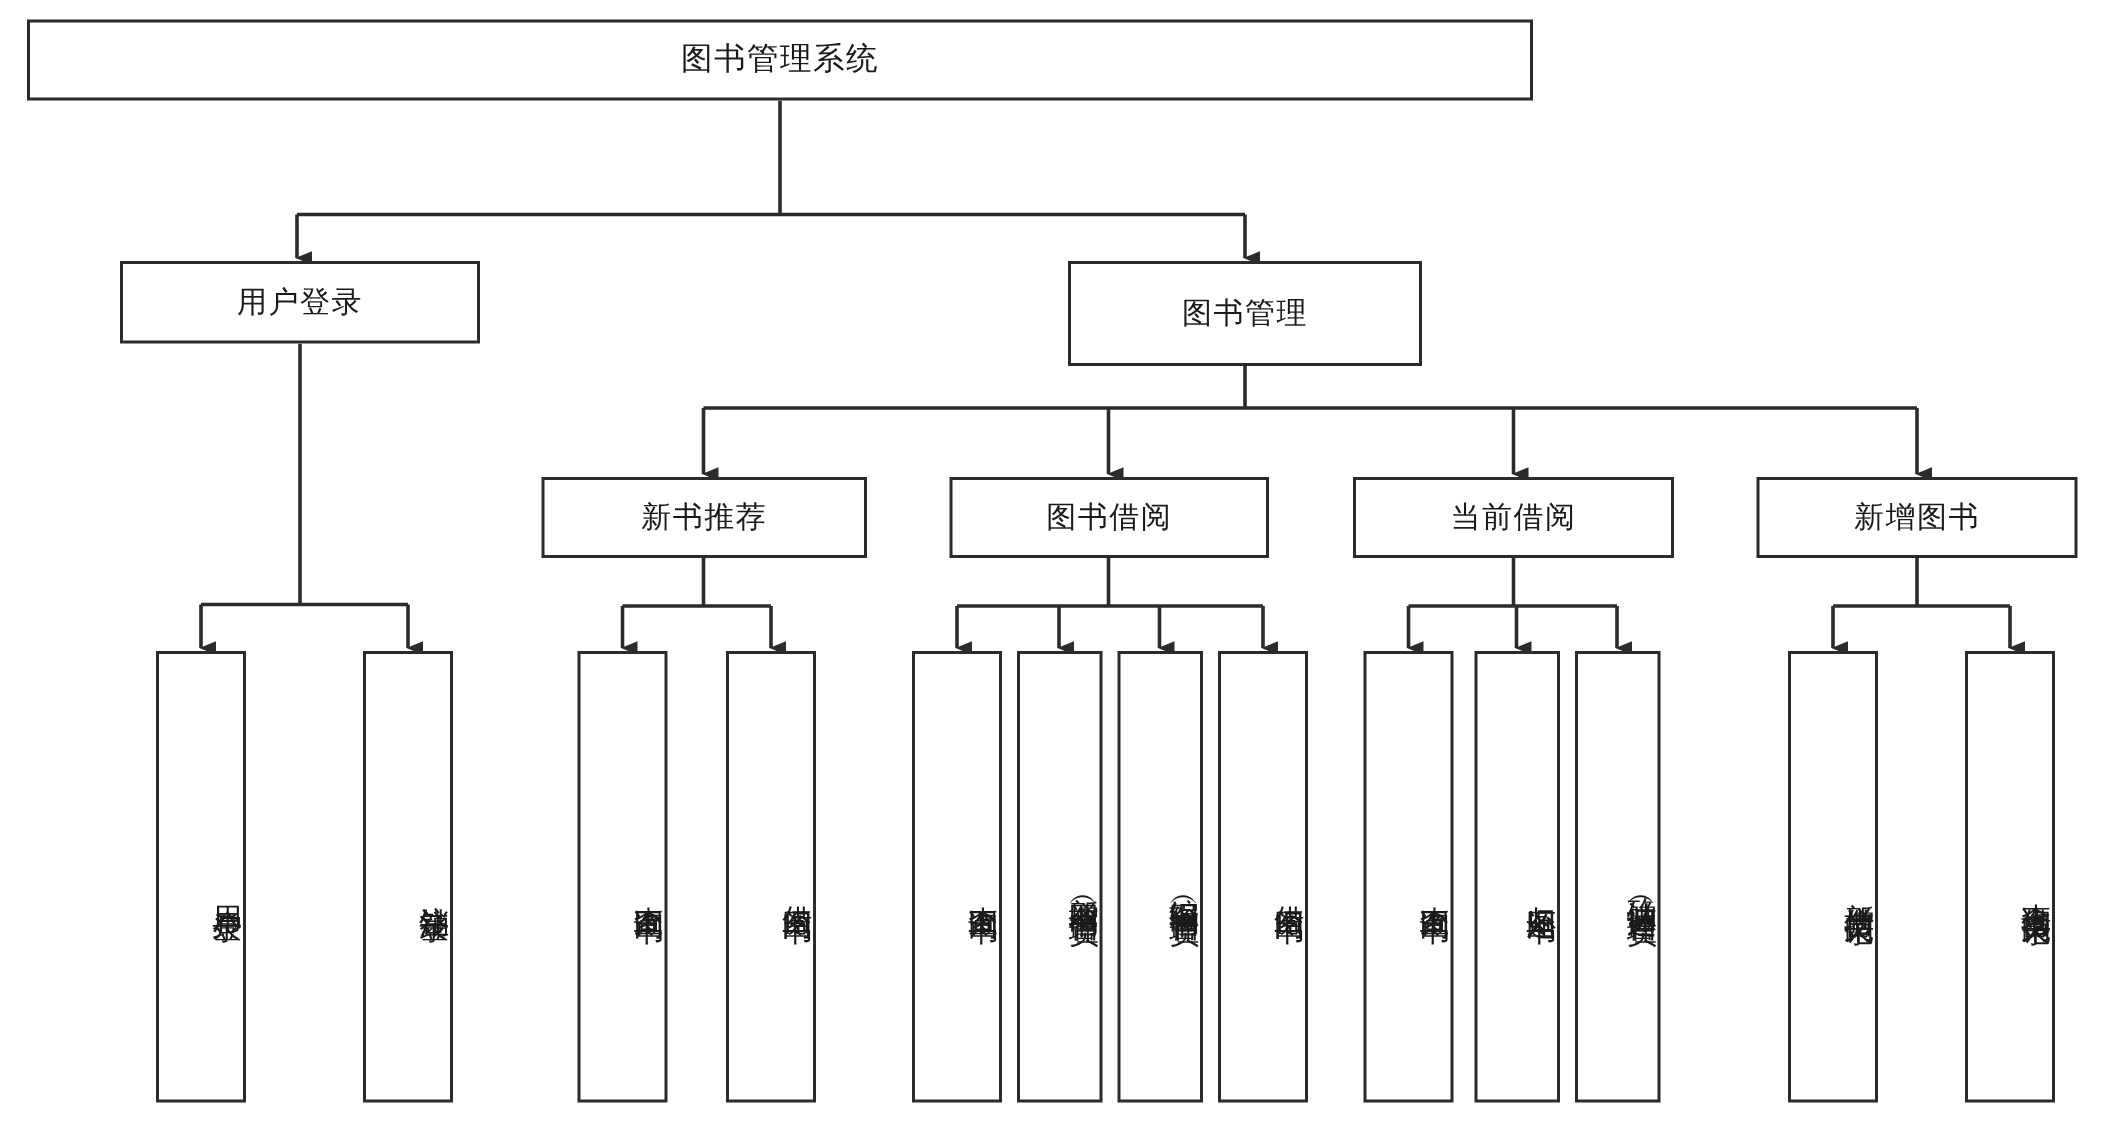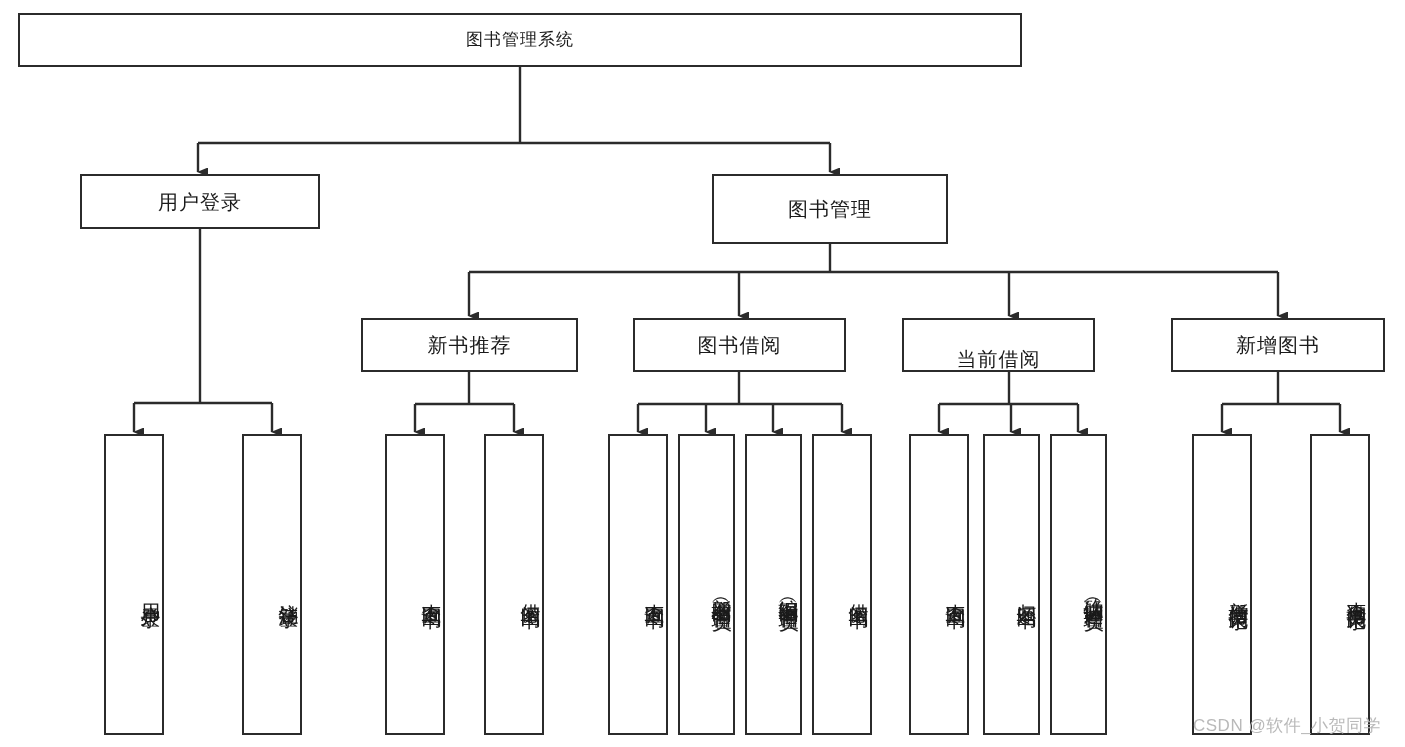--- a/index.html
+++ b/index.html
@@ -37,21 +37,21 @@
     color: #1a1a1a;
     z-index: 2;
   }
   .node.horiz {
     font-size: 20px;
     letter-spacing: 1px;
     line-height: 1.1;
     white-space: nowrap;
   }
   .node.root {
-    font-size: 17px;
+    font-size: 21px;
   }
   .node.leaf {
     font-size: 20px;
     writing-mode: vertical-rl;
     text-orientation: upright;
     line-height: 1.12;
     letter-spacing: 2px;
     padding-top: 14px;
     align-items: flex-start;
     justify-content: center;
@@ -130,21 +130,21 @@
       </div>
       <div class="node horiz" style="left: 712px; top: 174px; width: 236px; height: 70px;">
         <span>图书管理</span>
       </div>
       <div class="node horiz" style="left: 361px; top: 318px; width: 217px; height: 54px;">
         <span>新书推荐</span>
       </div>
       <div class="node horiz" style="left: 633px; top: 318px; width: 213px; height: 54px; text-align: center;">
         <span>图书借阅</span>
       </div>
-      <div class="node horiz" style="left: 902px; top: 318px; width: 193px; height: 54px; align-items: flex-end;">
+      <div class="node horiz" style="left: 902px; top: 318px; width: 214px; height: 54px;">
         <span>当前借阅</span>
       </div>
       <div class="node horiz" style="left: 1171px; top: 318px; width: 214px; height: 54px;">
         <span>新增图书</span>
       </div>
       <div class="node leaf" style="left: 104px; top: 434px; width: 60px; height: 301px;">
         <span class="vtext">用户登录</span>
       </div>
       <div class="node leaf" style="left: 242px; top: 434px; width: 60px; height: 301px;">
         <span class="vtext">注销登录</span>
@@ -177,15 +177,14 @@
         <span class="vtext">确认归还（管理员）</span>
       </div>
       <div class="node leaf" style="left: 1192px; top: 434px; width: 60px; height: 301px;">
         <span class="vtext">新增借阅记录</span>
       </div>
       <div class="node leaf" style="left: 1310px; top: 434px; width: 60px; height: 301px;">
         <span class="vtext">查询借阅记录</span>
       </div>
     </div>
 
-  <div id="watermark">CSDN @软件_小贺同学</div>
 
 </div>
 
 </body></html>

